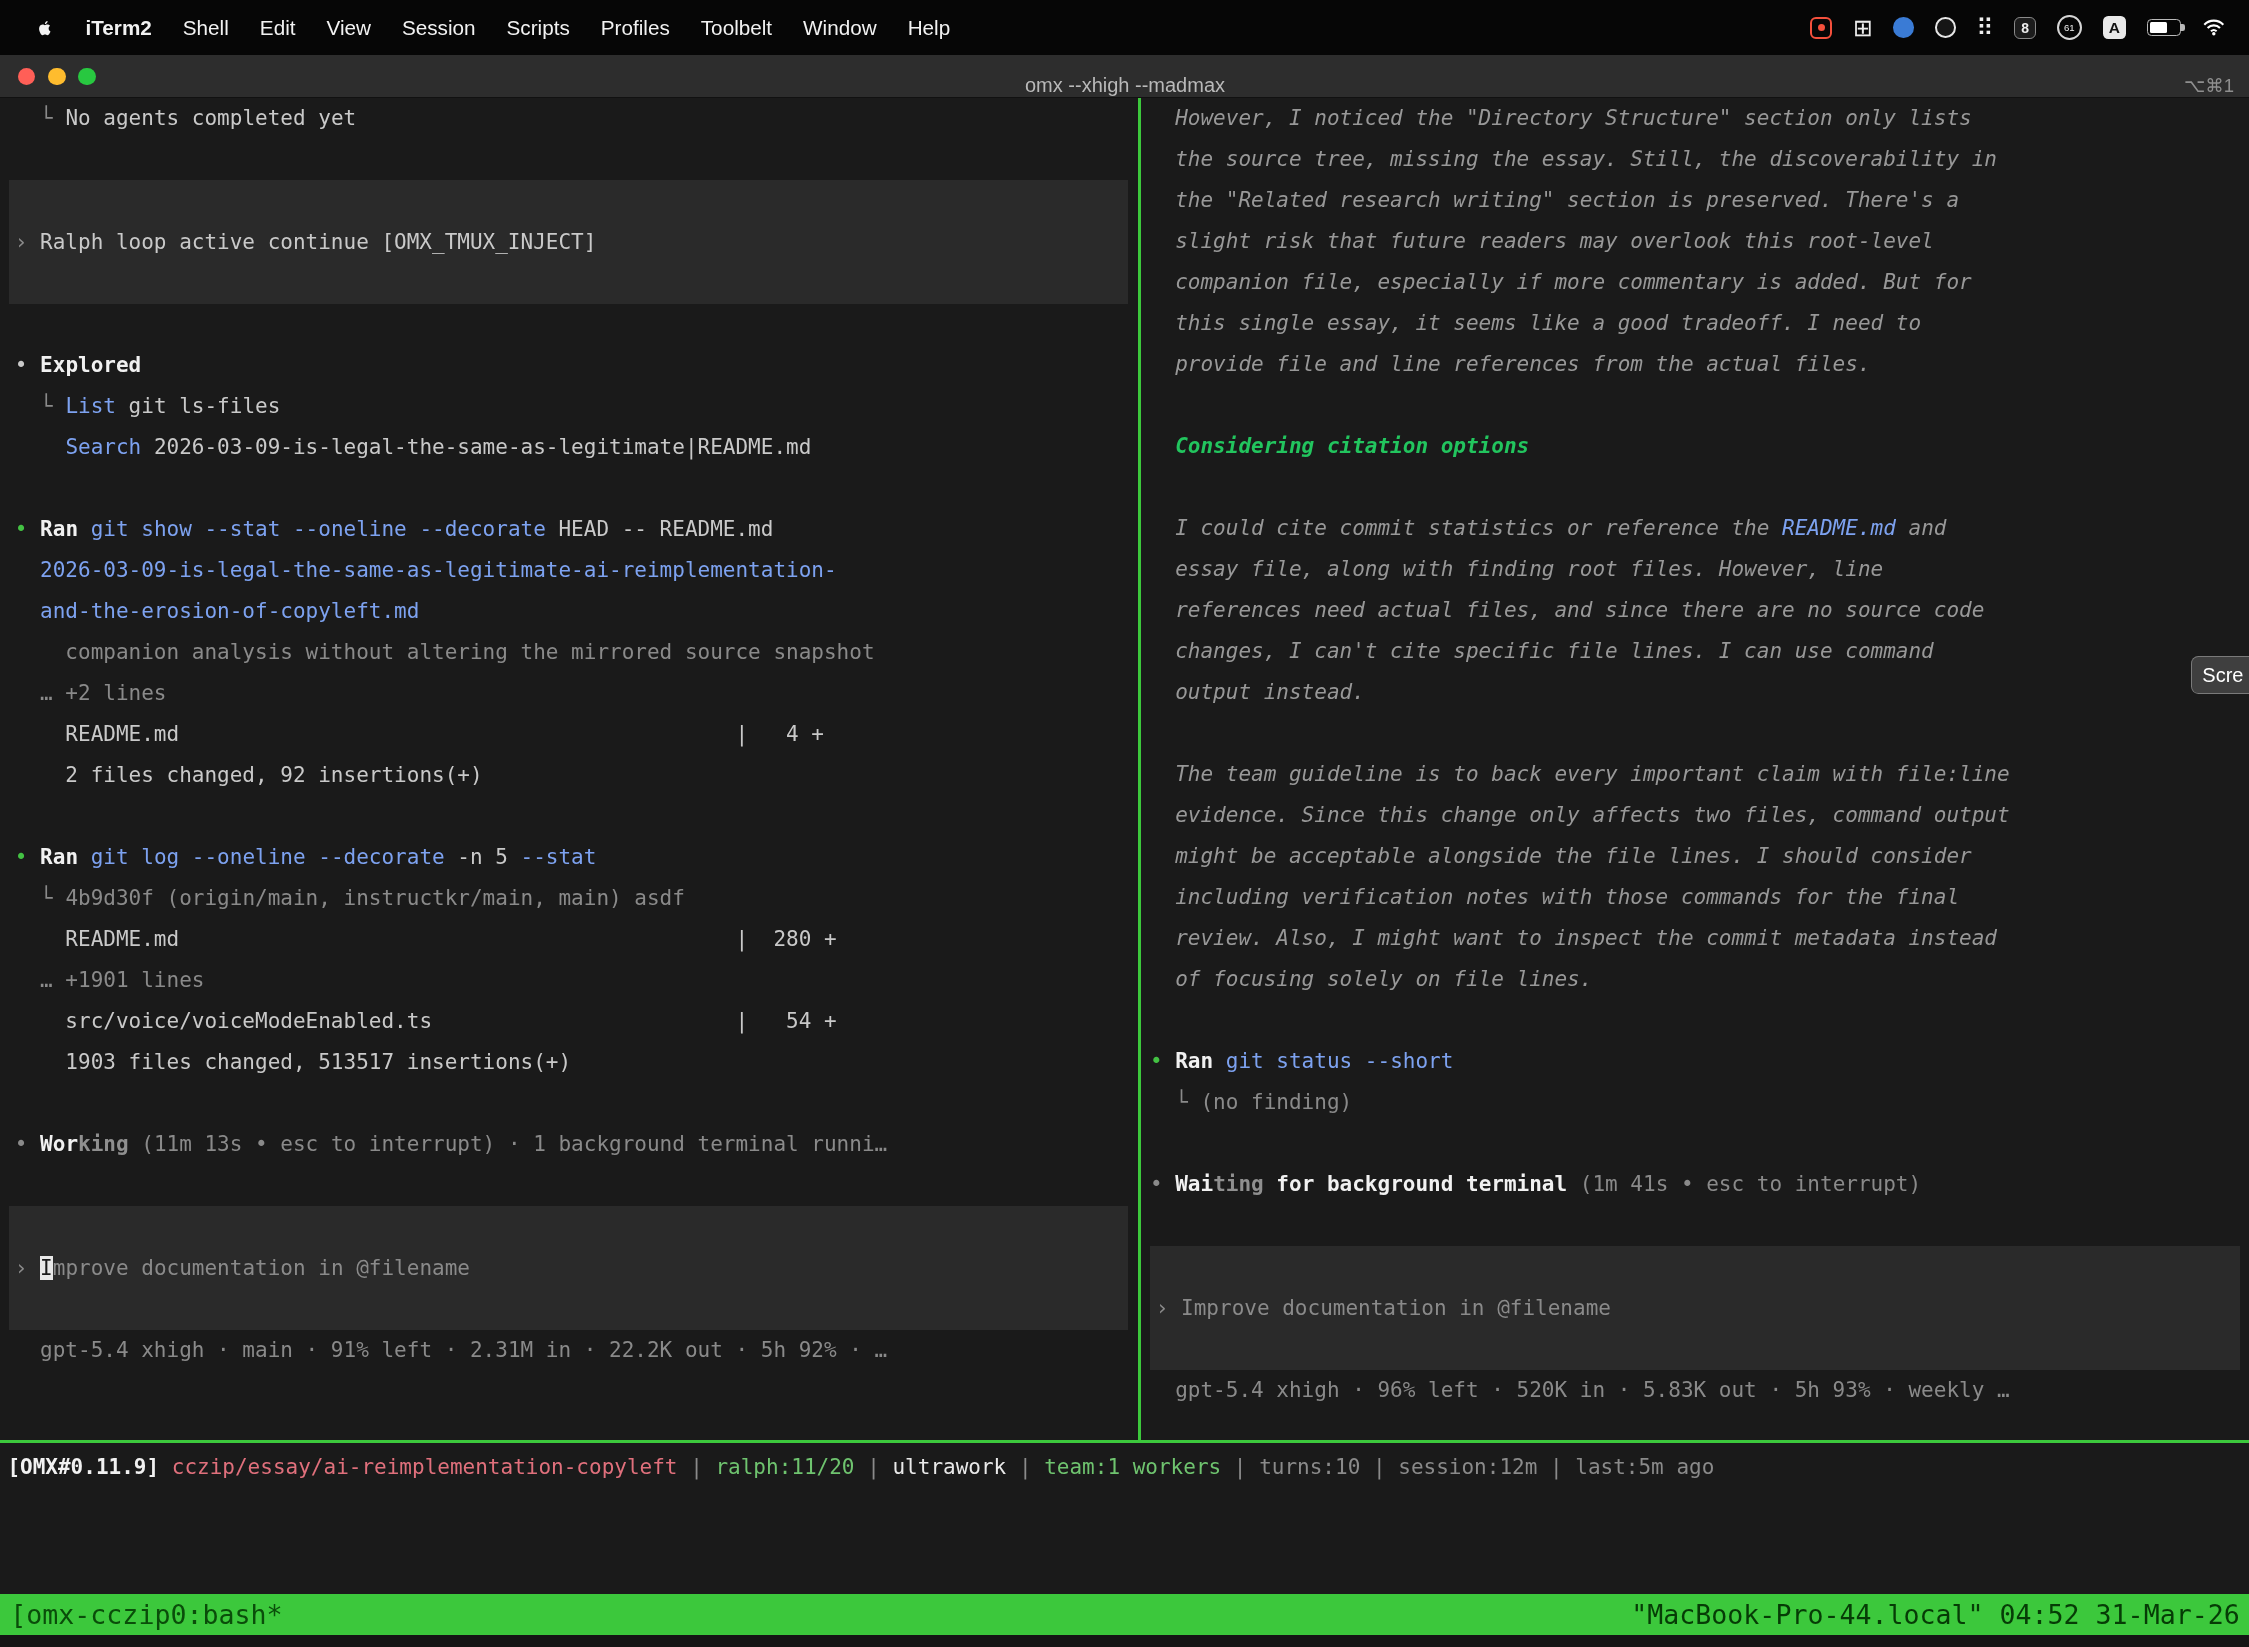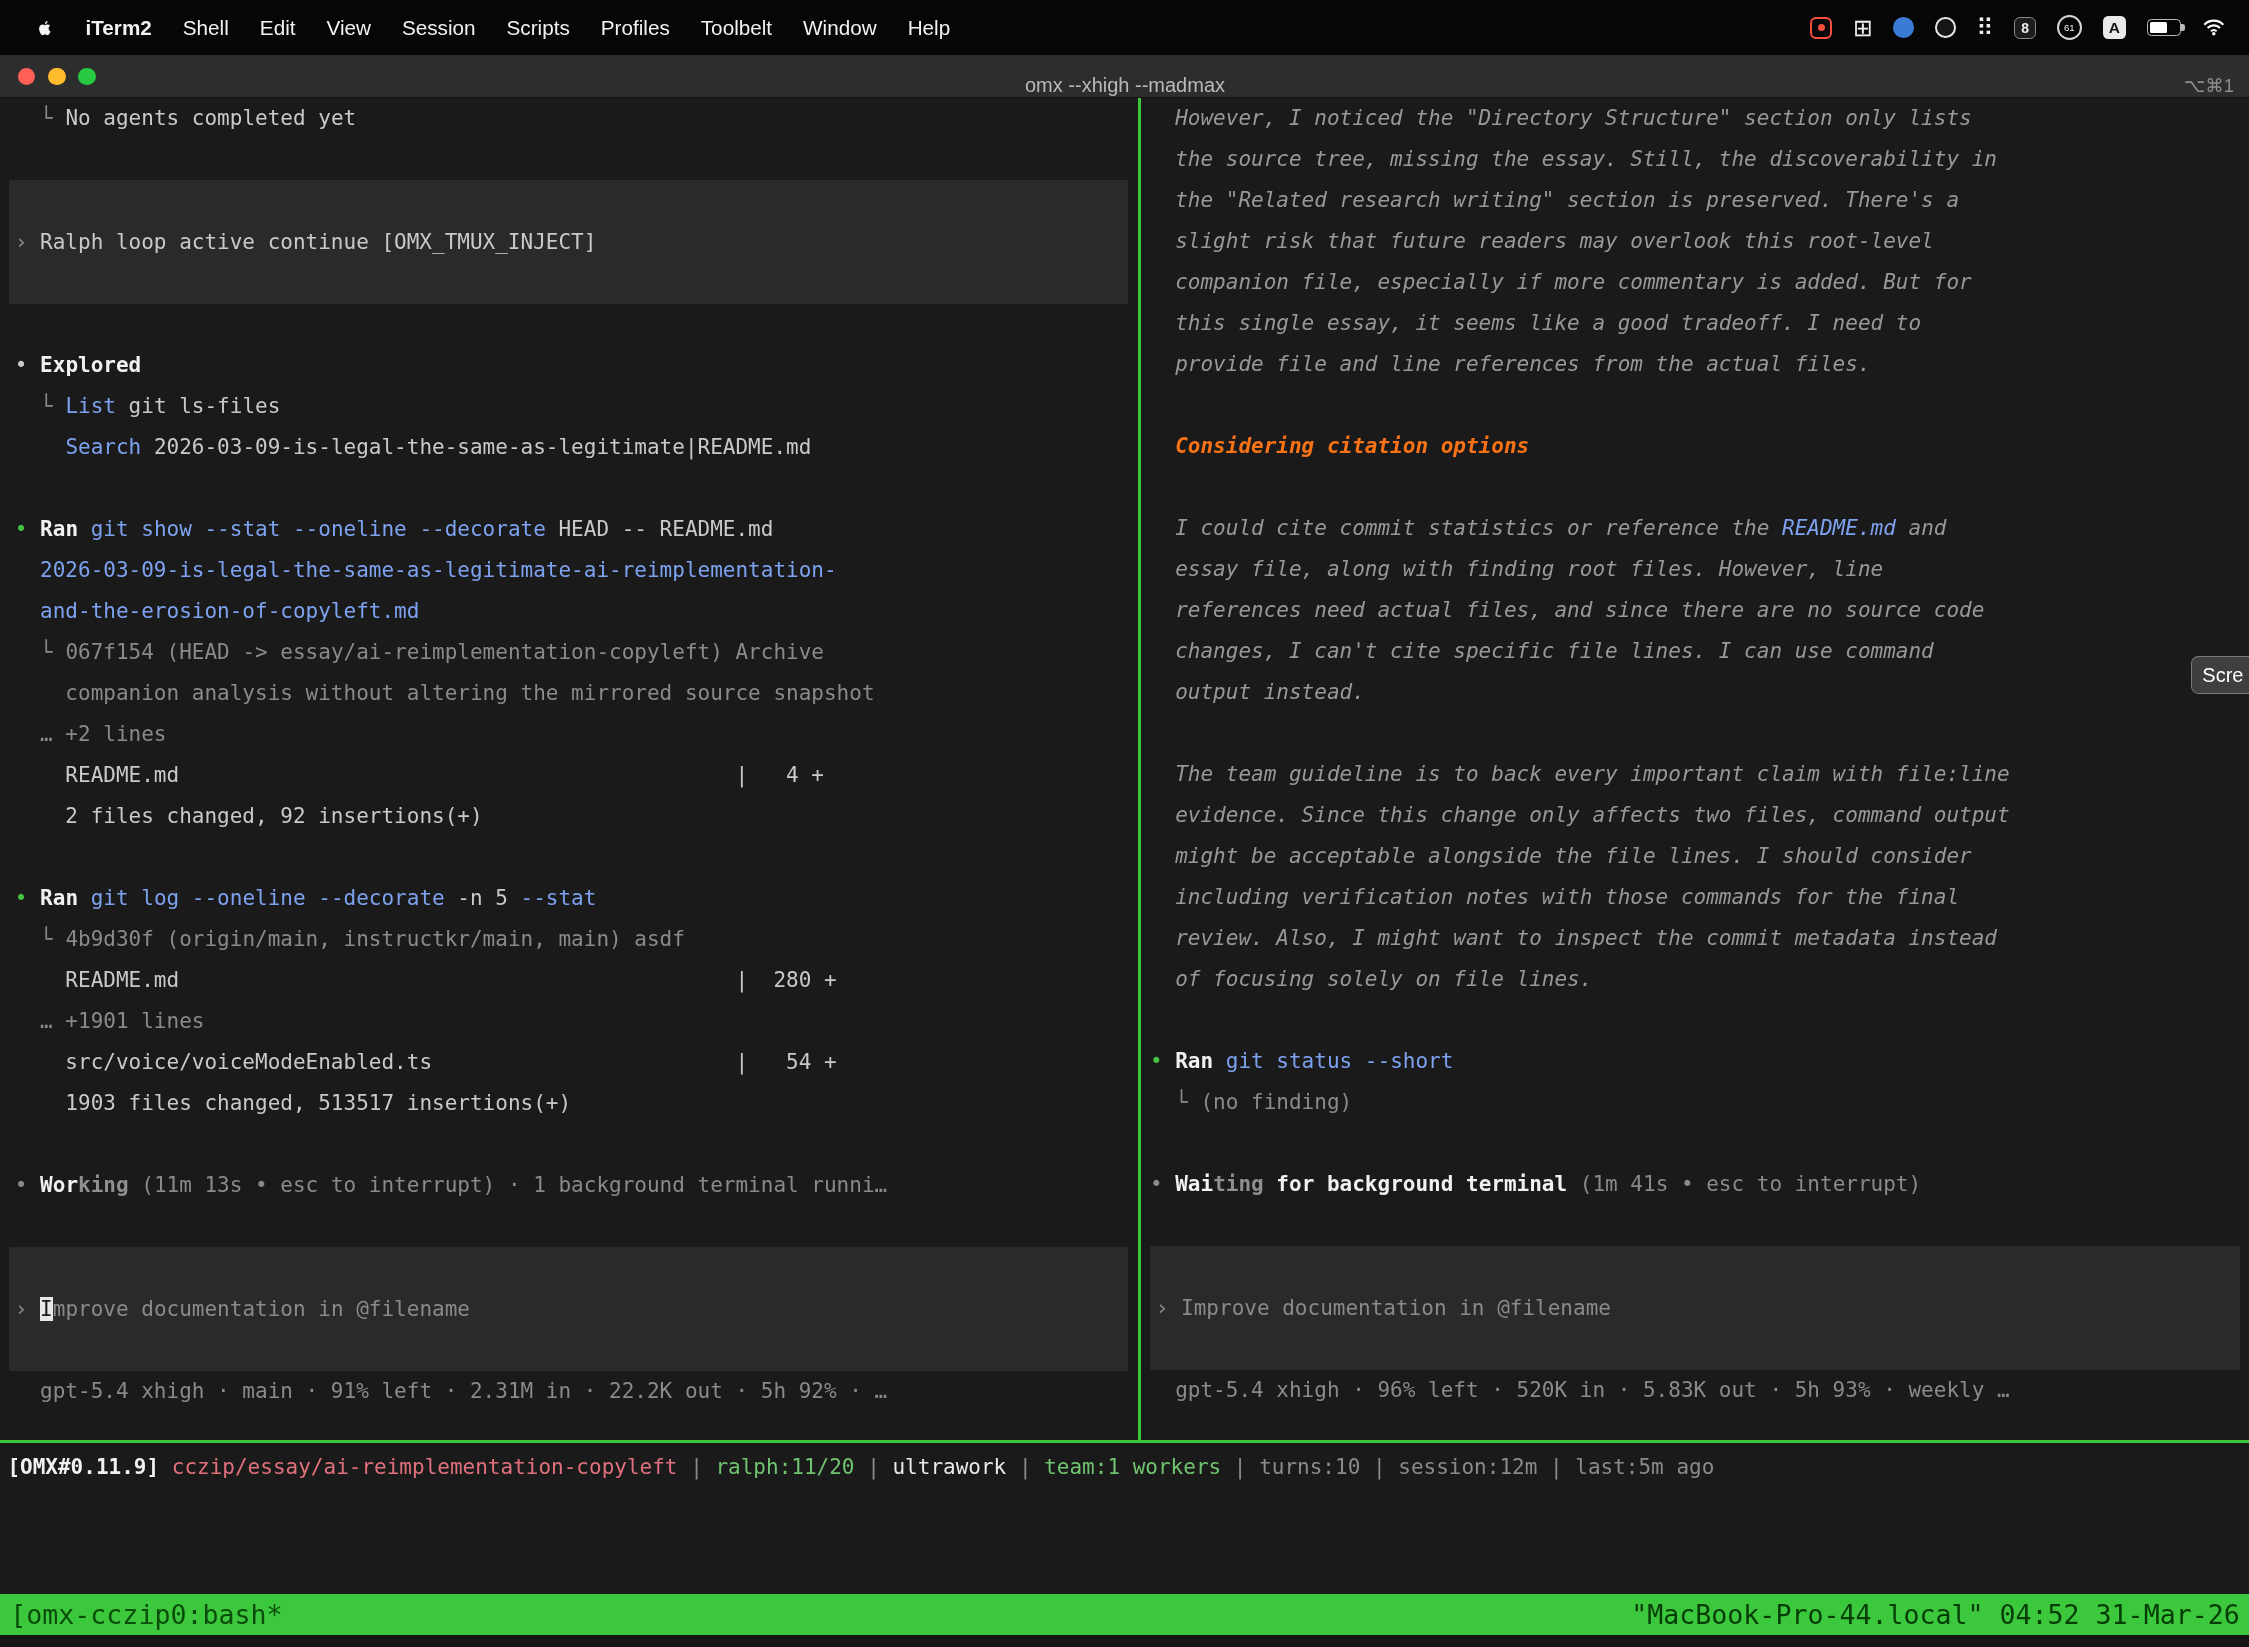--- a/index.html
+++ b/index.html
@@ -73,21 +73,21 @@
   .s-def { color:#c9c9c9; }
   .s-dim { color:#8a8a8a; }
   .s-w   { color:#f1f1f1; font-weight:bold; }
   .s-wd  { color:#8f8f8f; font-weight:bold; }
   .s-wt  { color:#e9e9e9; }
   .s-b   { color:#7da2f0; }
   .s-gb  { color:#43c243; }
   .s-gr  { color:#6fc46f; }
   .s-red { color:#e0707c; }
   .s-i   { color:#989898; font-style:italic; }
-  .s-ib  { color:#f97316; font-weight:bold; font-style:italic; }
+  .s-ib  { color:#22c55e; font-weight:bold; font-style:italic; }
   .s-bi  { color:#7da2f0; font-style:italic; }
   .s-cur { background:#e8e8e8; color:#1a1a1a; }
 
   
   .screen-popup { position:fixed; right:0; top:656px; width:58px; overflow:hidden;
                   background:#3f3f3f; border:1.5px solid #7a7a7a; border-right:none;
                   border-radius:7.4px 0 0 7.4px; color:#fff;
                   font-family:"Liberation Sans",sans-serif; font-size:20px;
                   padding:6.6px 3px 6.6px 10.3px; white-space:nowrap; z-index:40; }
 </style>
@@ -161,21 +161,20 @@
       </div>
       <div class="blank"></div>
       <div class="lines">
           <div class="tline"><span class="s-def">• </span><span class="s-w">Explored</span></div>
           <div class="tline"><span class="s-dim">  └ </span><span class="s-b">List</span><span class="s-def"> git ls-files</span></div>
           <div class="tline"><span class="s-def">    </span><span class="s-b">Search</span><span class="s-def"> 2026-03-09-is-legal-the-same-as-legitimate|README.md</span></div>
           <div class="tline"></div>
           <div class="tline"><span class="s-gb">• </span><span class="s-w">Ran </span><span class="s-b">git show --stat --oneline --decorate</span><span class="s-def"> HEAD -- README.md</span></div>
           <div class="tline"><span class="s-b">  2026-03-09-is-legal-the-same-as-legitimate-ai-reimplementation-</span></div>
           <div class="tline"><span class="s-b">  and-the-erosion-of-copyleft.md</span></div>
-          <div class="tline"><span class="s-dim">  └ </span><span class="s-dim">067f154 (HEAD -&gt; essay/ai-reimplementation-copyleft) Archive</span></div>
           <div class="tline"><span class="s-dim">    companion analysis without altering the mirrored source snapshot</span></div>
           <div class="tline"><span class="s-dim">  … +2 lines</span></div>
           <div class="tline"><span class="s-def">    README.md                                            |   4 +</span></div>
           <div class="tline"><span class="s-def">    2 files changed, 92 insertions(+)</span></div>
           <div class="tline"></div>
           <div class="tline"><span class="s-gb">• </span><span class="s-w">Ran </span><span class="s-b">git log --oneline --decorate</span><span class="s-def"> -n 5 </span><span class="s-b">--stat</span></div>
           <div class="tline"><span class="s-dim">  └ </span><span class="s-dim">4b9d30f (origin/main, instructkr/main, main) asdf</span></div>
           <div class="tline"><span class="s-def">    README.md                                            |  280 +</span></div>
           <div class="tline"><span class="s-dim">  … +1901 lines</span></div>
           <div class="tline"><span class="s-def">    src/voice/voiceModeEnabled.ts                        |   54 +</span></div>

